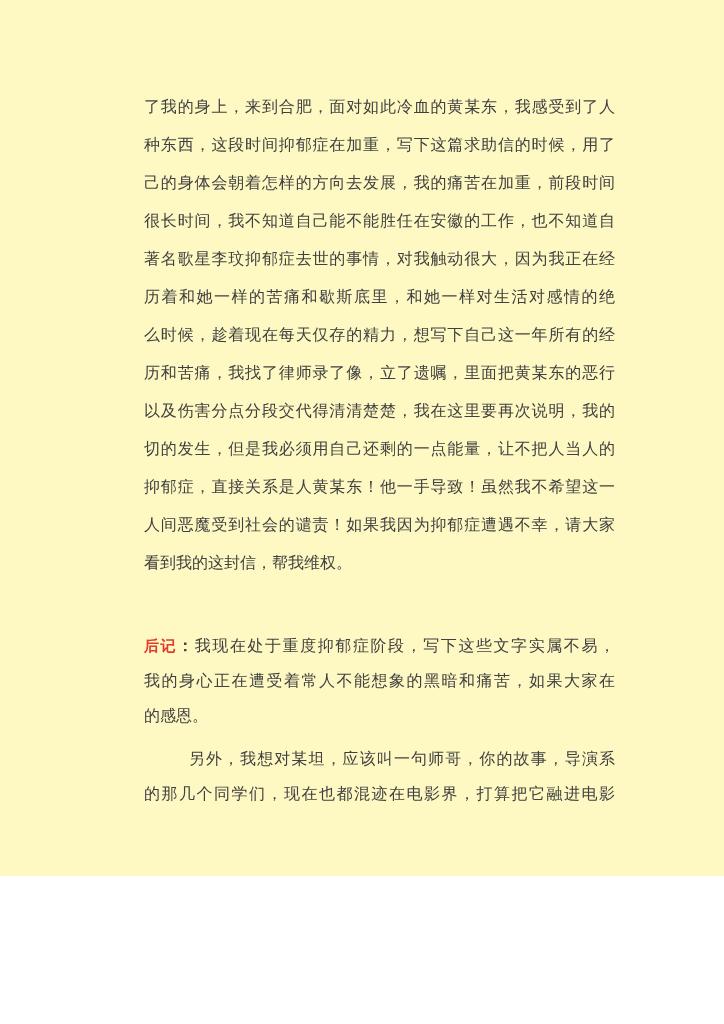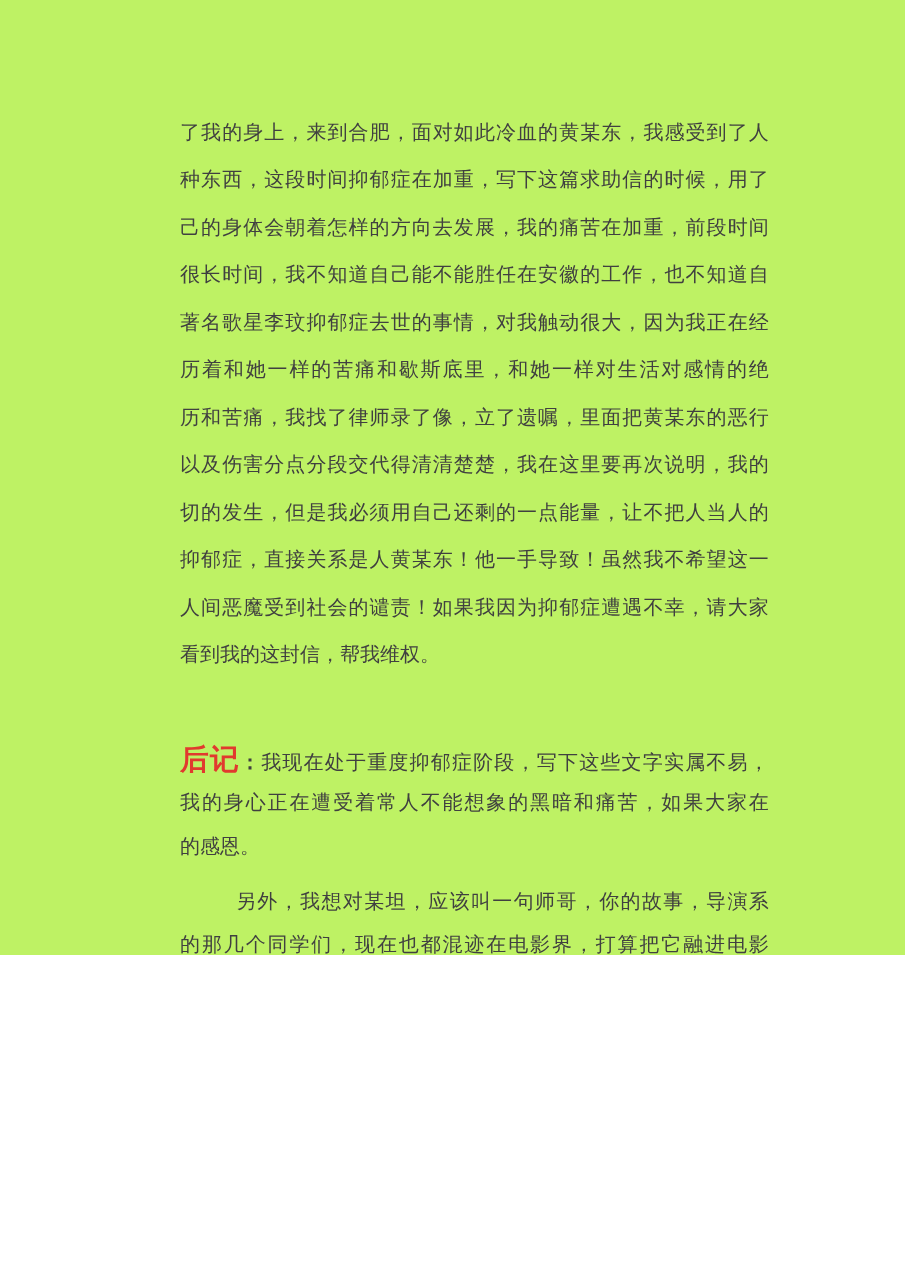--- a/index.html
+++ b/index.html
@@ -1,21 +1,21 @@
 <!DOCTYPE html>
 <html><head>
 <meta charset="utf-8">
 <style>
   * { margin: 0; padding: 0; box-sizing: border-box; }
   html, body { background: #ffffff; }
   .page {
     position: relative;
     width: 724px;
-    height: 764px;
-    background: #bef264;
+    height: 876px;
+    background: #fef9c3;
     overflow: hidden;
     font-family: "Liberation Sans", sans-serif;
     padding-left: 32px;
   }
   .content {
     position: absolute;
     left: 144px;
     top: 88px;
     width: 471px;
   }
@@ -36,21 +36,21 @@
     margin-top: 46px;
   }
   .postscript .line,
   .addendum .line {
     line-height: 35px;
     height: 35px;
   }
   .ps-label {
     color: #e13a2e;
     font-weight: bold;
-    font-size: 23px;
+    font-size: 15px;
   }
   .ps-colon {
     color: #404040;
     font-weight: bold;
   }
   .addendum {
     margin-top: 10px;
     font-family: Liberation Mono, monospace;
   }
   .indent-first {
@@ -63,20 +63,21 @@
 <div class="page">
   <div class="content">
 
     <div class="body-paragraph">
       <div class="line">了我的身上，来到合肥，面对如此冷血的黄某东，我感受到了人</div>
       <div class="line">种东西，这段时间抑郁症在加重，写下这篇求助信的时候，用了</div>
       <div class="line">己的身体会朝着怎样的方向去发展，我的痛苦在加重，前段时间</div>
       <div class="line">很长时间，我不知道自己能不能胜任在安徽的工作，也不知道自</div>
       <div class="line">著名歌星李玟抑郁症去世的事情，对我触动很大，因为我正在经</div>
       <div class="line">历着和她一样的苦痛和歇斯底里，和她一样对生活对感情的绝</div>
+      <div class="line">么时候，趁着现在每天仅存的精力，想写下自己这一年所有的经</div>
       <div class="line">历和苦痛，我找了律师录了像，立了遗嘱，里面把黄某东的恶行</div>
       <div class="line">以及伤害分点分段交代得清清楚楚，我在这里要再次说明，我的</div>
       <div class="line">切的发生，但是我必须用自己还剩的一点能量，让不把人当人的</div>
       <div class="line">抑郁症，直接关系是人黄某东！他一手导致！虽然我不希望这一</div>
       <div class="line">人间恶魔受到社会的谴责！如果我因为抑郁症遭遇不幸，请大家</div>
       <div class="line para-end">看到我的这封信，帮我维权。</div>
     </div>
 
     <div class="postscript">
       <div class="line">

